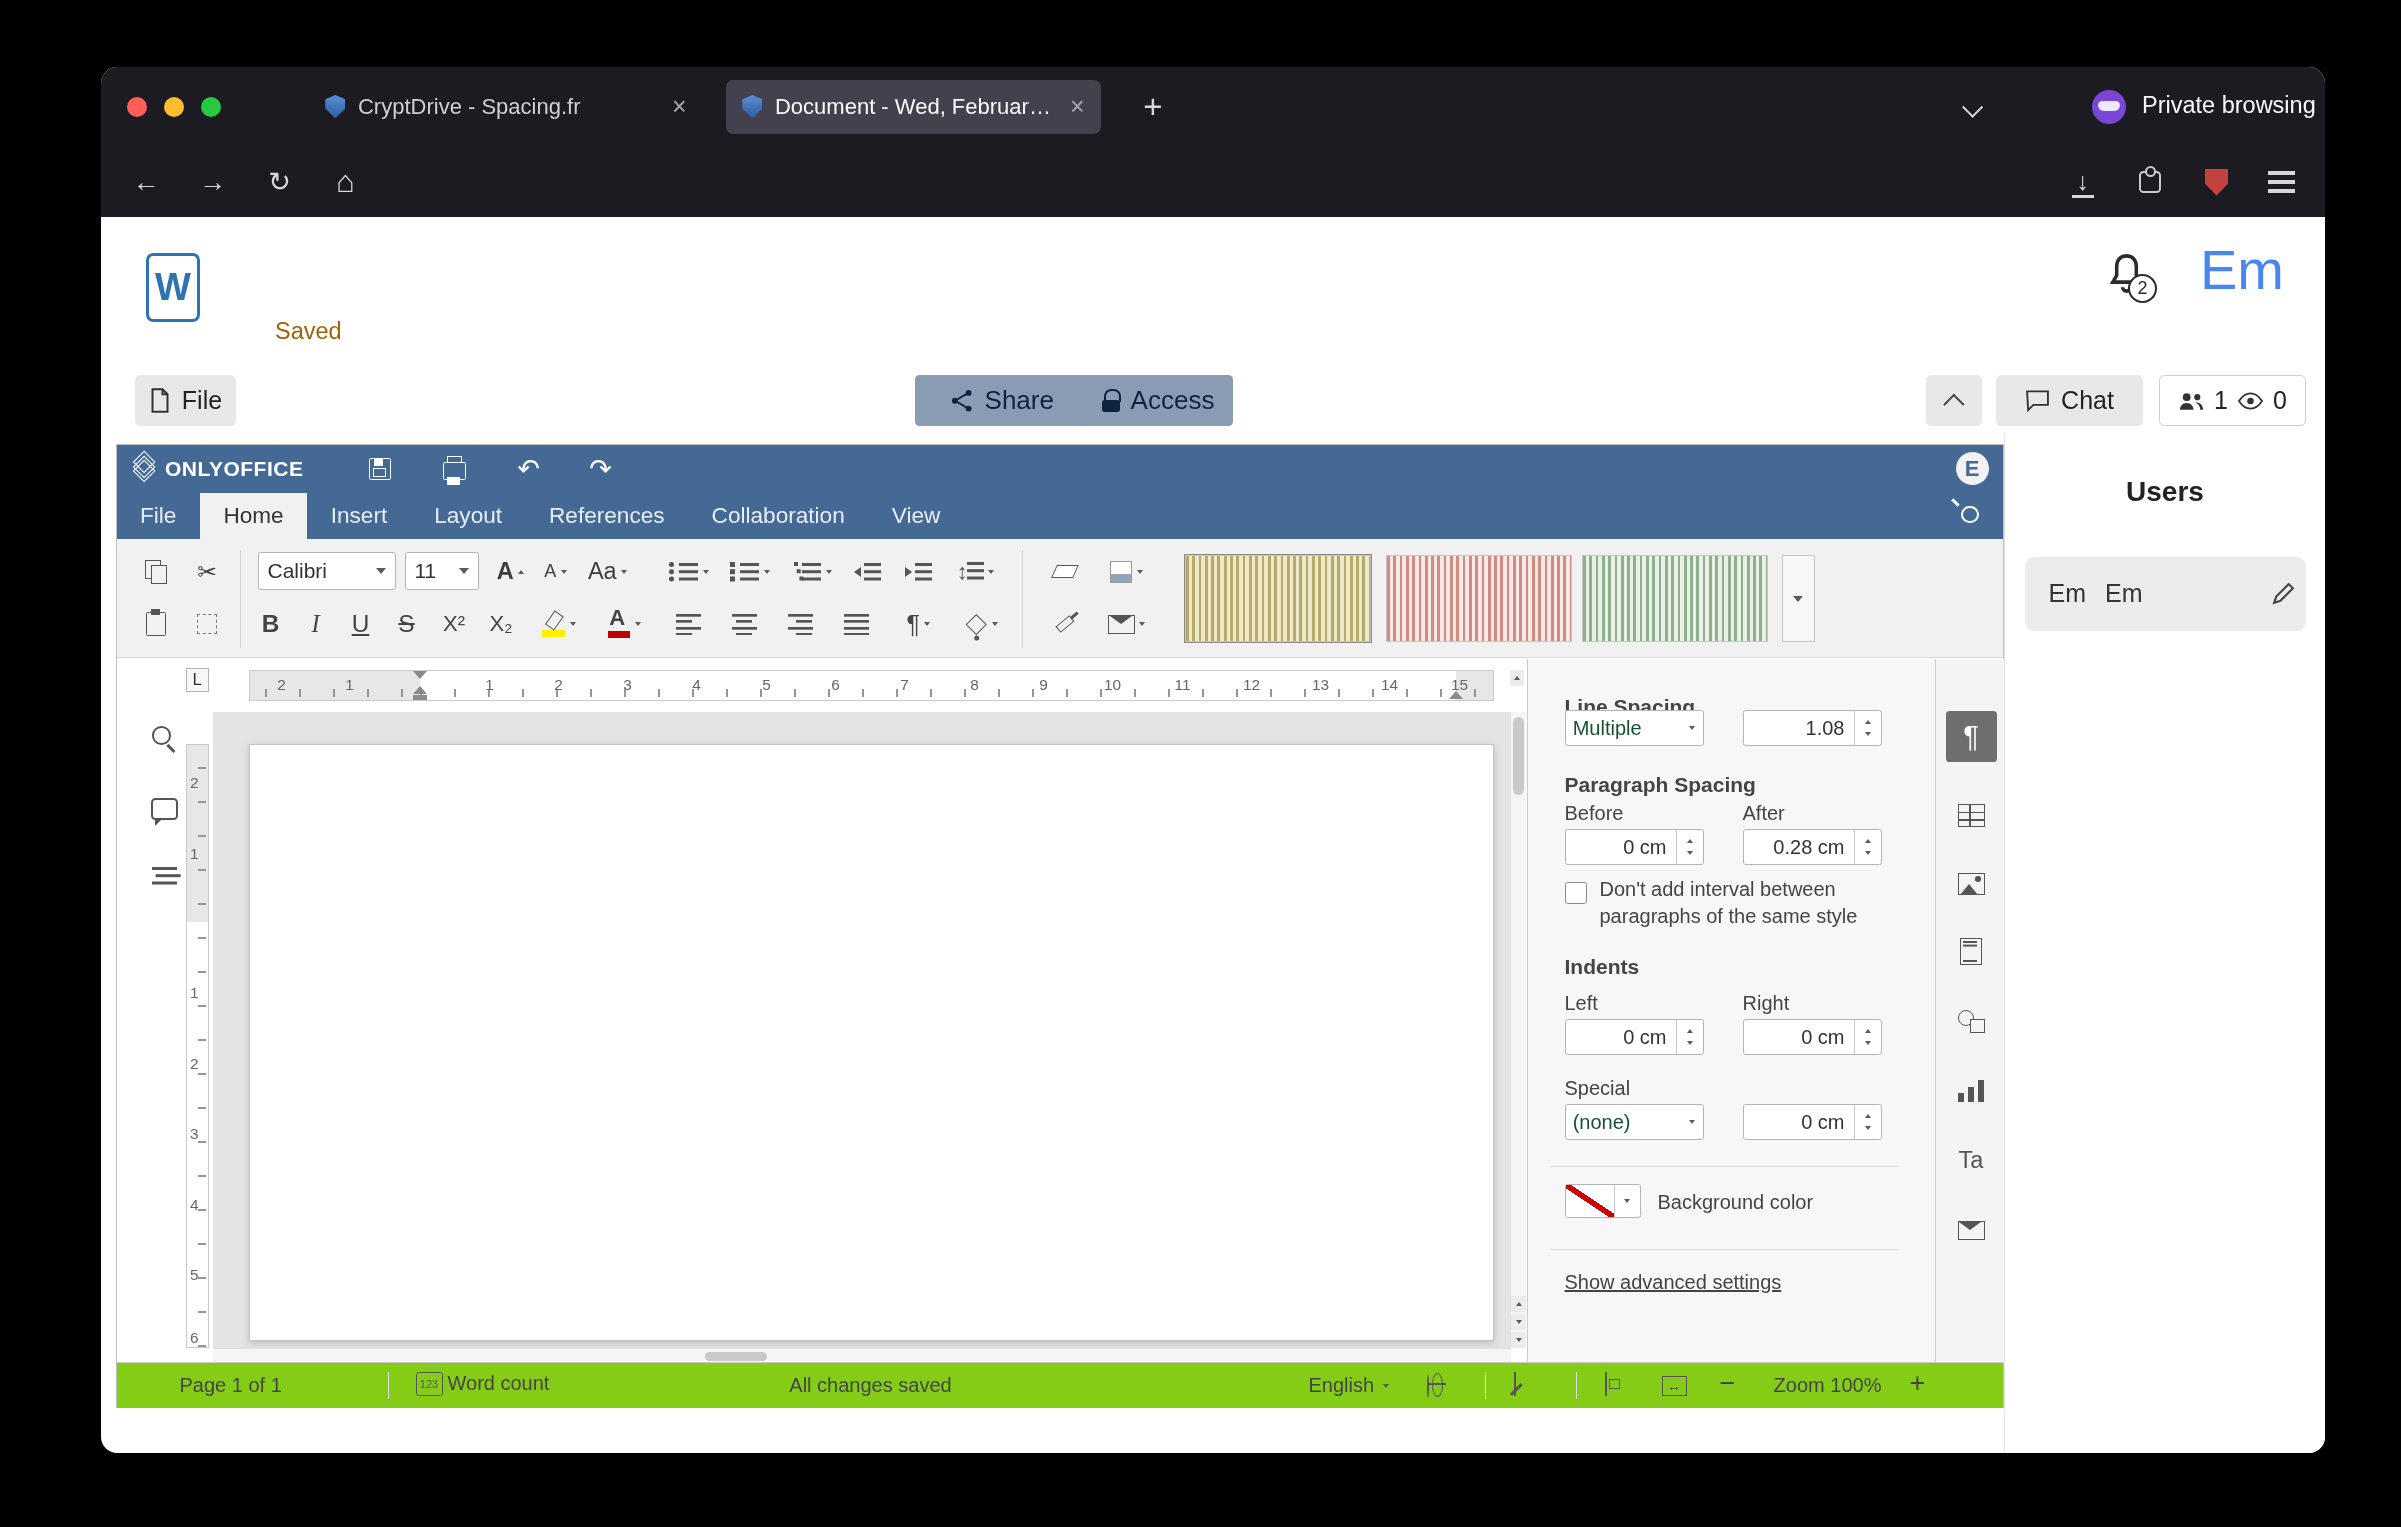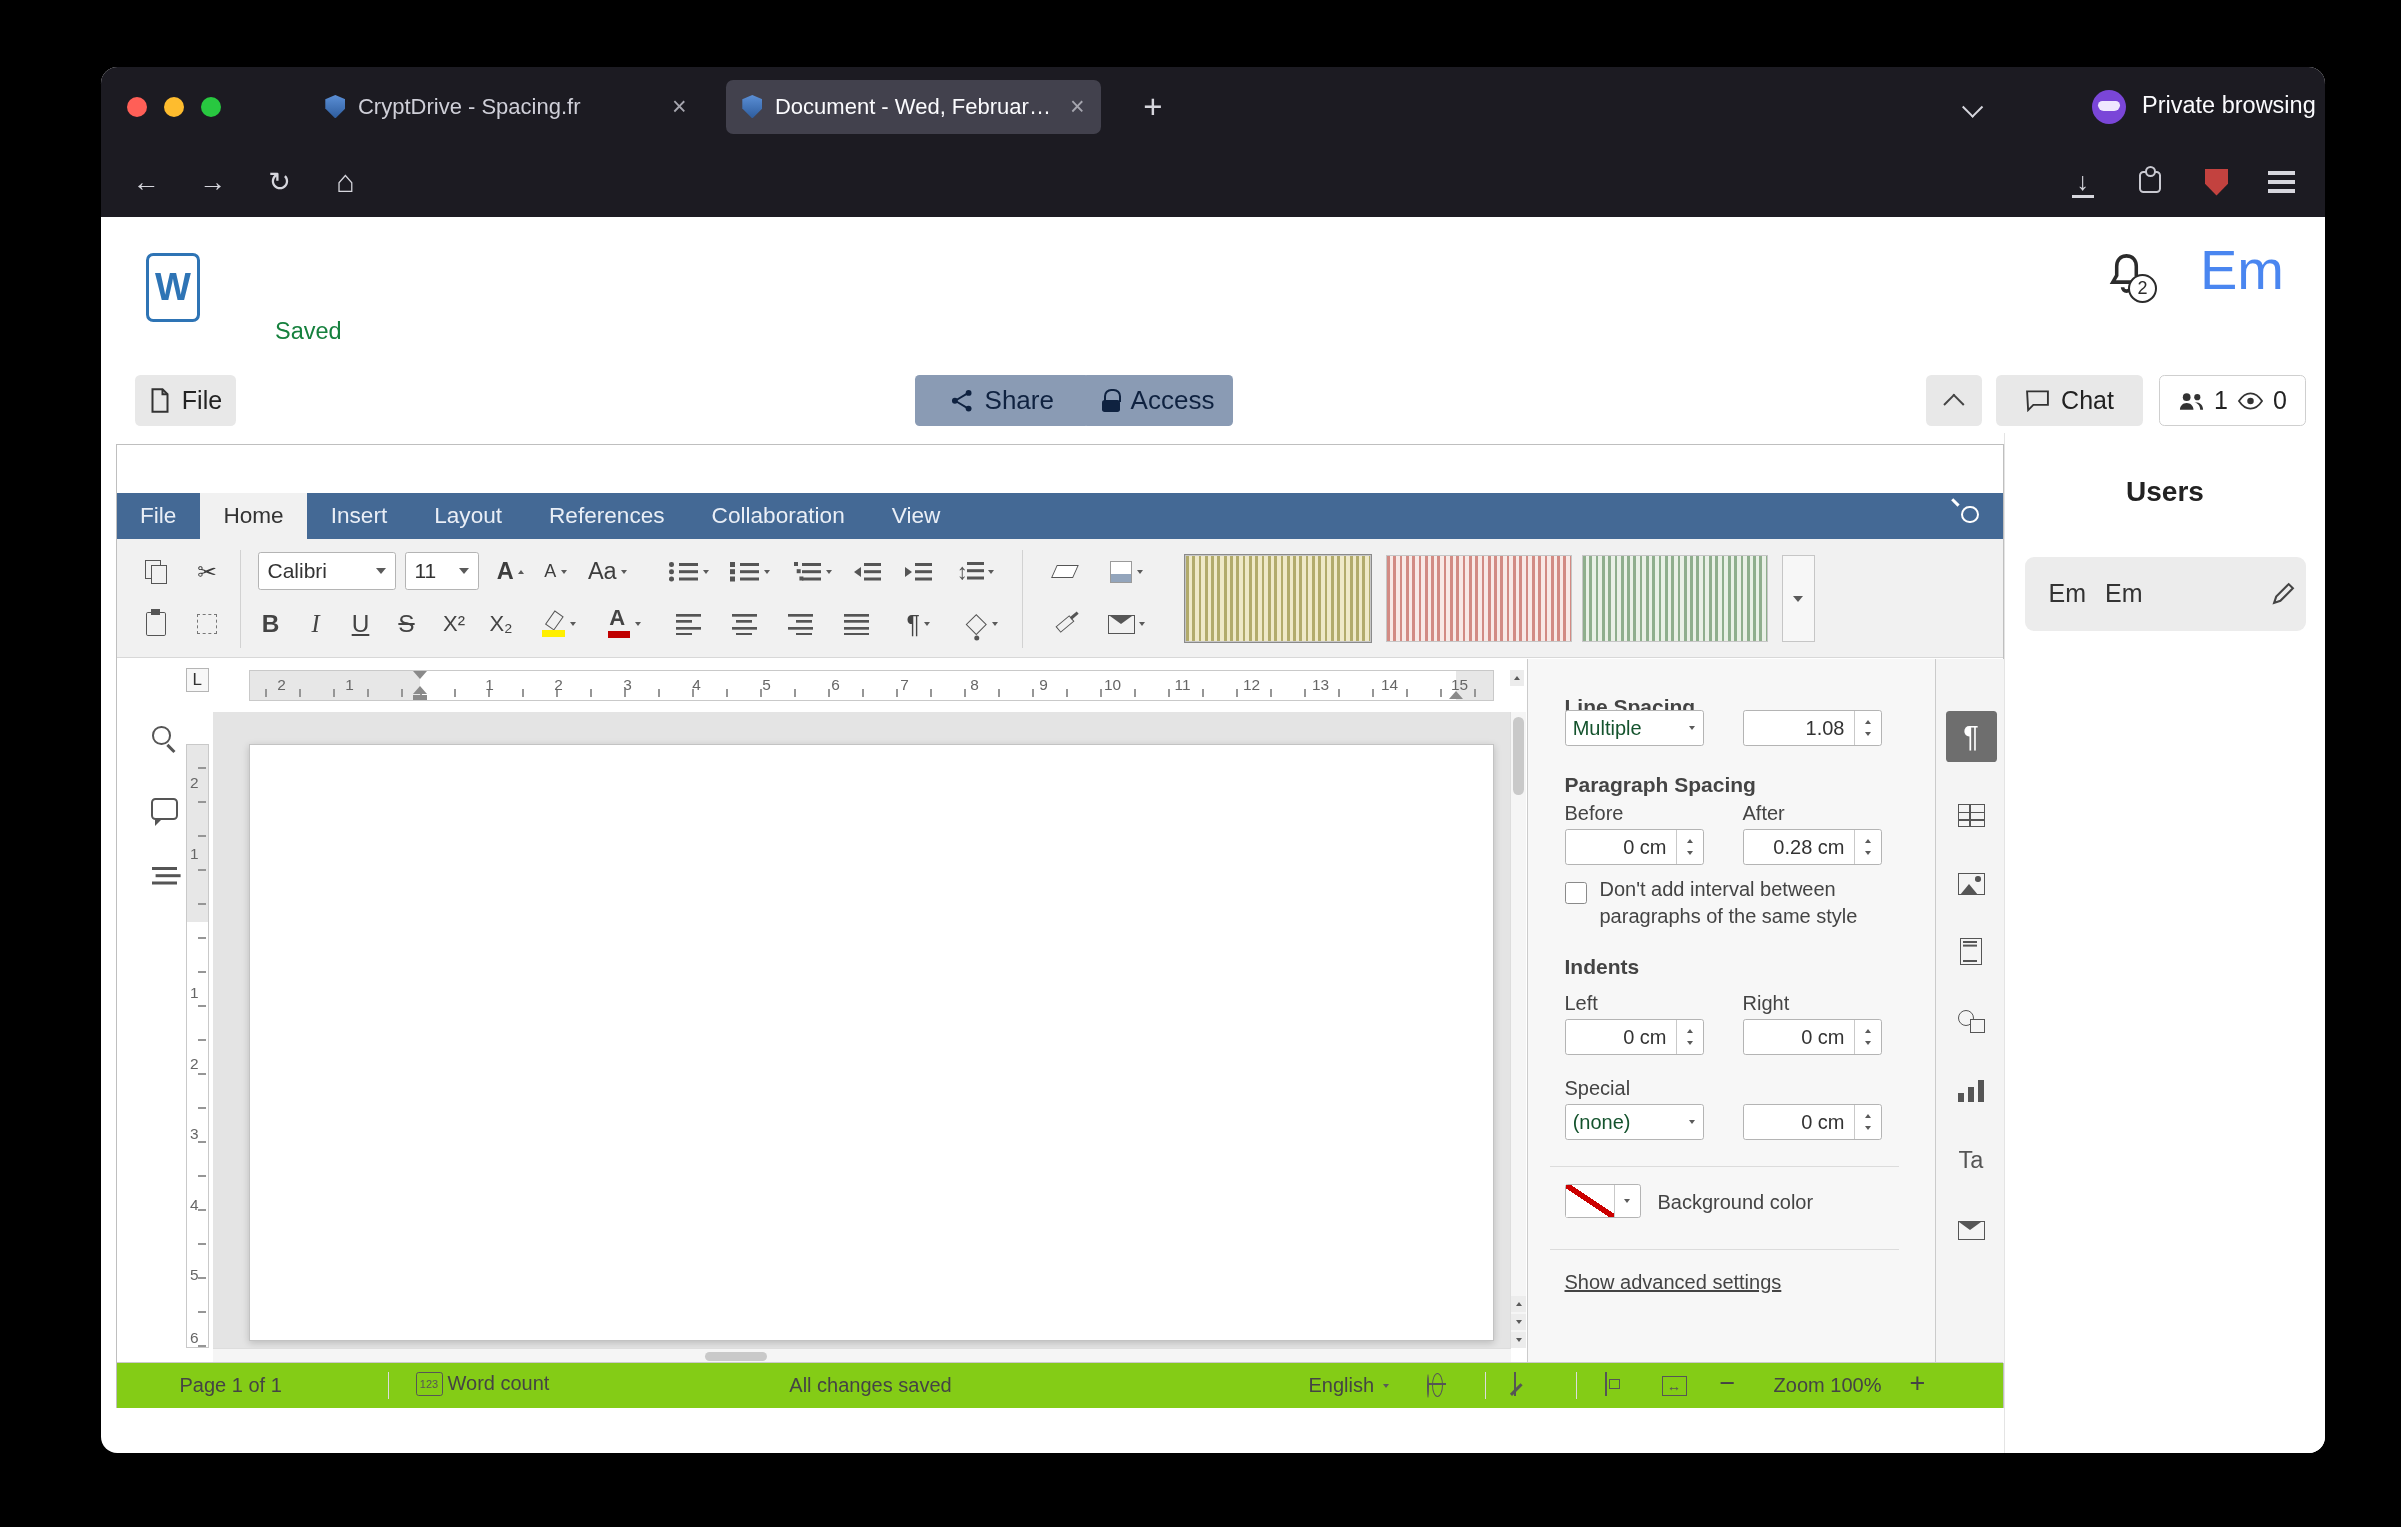--- a/index.html
+++ b/index.html
@@ -59,21 +59,21 @@
   .chevline { width:14.5px; height:14.5px; border-left:2.7px solid #d6d6dd; border-bottom:2.7px solid #d6d6dd;
               transform:rotate(-45deg); }
   .chevline.up { transform:rotate(135deg); border-color:#444; }
 
   
   .cp-header { left:0; top:150px; width:100%; height:147px; background:#fff; }
   .doc-ic { left:45px; top:36px; width:54px; height:69px; border:3.6px solid #2e74b5;
             border-radius:7.2px; display:flex; align-items:center; justify-content:center;
             color:#2e74b5; font-weight:bold; font-size:38px; background:#fff; }
   .cp-title { left:170px; top:29px; font-size:43px; color:#1d1d1d; }
-  .cp-saved { left:174px; top:101px; font-size:23.5px; color:#15803d; }
+  .cp-saved { left:174px; top:101px; font-size:23.5px; color:#a16207; }
   .bell-badge { width:29px; height:29px; border-radius:50%; background:#fff; border:2.7px solid #2b2b2b;
             color:#2b2b2b; font-size:18px; display:flex; align-items:center; justify-content:center; }
   .cp-avatar { font-size:56px; color:#4a86f0; }
 
   
   .cp-toolbar { left:0; top:297px; width:100%; height:70px; background:#fff; }
   .btn-grey { background:#e8e8e8; border-radius:5.4px; color:#222; font-size:25px;
               display:flex; align-items:center; justify-content:center; gap:11px; }
   .btn-blue { background:#8a9bb4; border-radius:4.5px; color:#0f2240; font-size:26px;
               display:flex; align-items:center; justify-content:center; gap:11px; }
@@ -423,20 +423,39 @@
       <svg width="27" height="18" viewBox="0 0 28 18">
         <path d="M2 9c4-6 9-8 12-8s8 2 12 8c-4 6-9 8-12 8S6 15 2 9z" fill="none" stroke="#333" stroke-width="1.8"></path>
         <circle cx="14" cy="9" r="3.4" fill="#333"></circle>
       </svg>
       <span>0</span>
     </div>
   </div>
 
   <div class="a editor">
 
+    <div class="a oo-header">
+      <div class="a flex" style="left:14.5px;top:11px;gap:9px">
+        <span class="oo-logo">
+          <i style="top:-1.8px"></i>
+            <i style="top:2.7px"></i>
+            <i style="top:7.2px"></i>
+        </span>
+        <span style="color:#fff;font-weight:bold;font-size:21px;letter-spacing:0.5px">ONLYOFFICE</span>
+      </div>
+      <div class="a oo-hbtn" style="left:242px">
+          <span class="ic-floppy"></span>
+        </div>
+      <div class="a oo-hbtn" style="left:317px">
+          <span class="ic-print"></span>
+        </div>
+      <div class="a oo-hbtn" style="left:391px">↶</div>
+      <div class="a oo-hbtn" style="left:463px">↷</div>
+      <div class="a oo-avatar" style="left:1839px;top:7.2px">E</div>
+    </div>
 
     <div class="a oo-menu flex">
       <div class="oo-tab">File</div>
       <div class="oo-tab active">Home</div>
       <div class="oo-tab">Insert</div>
       <div class="oo-tab">Layout</div>
       <div class="oo-tab">References</div>
       <div class="oo-tab">Collaboration</div>
       <div class="oo-tab">View</div>
       <div class="a" style="left:1844px;top:11.8px">

